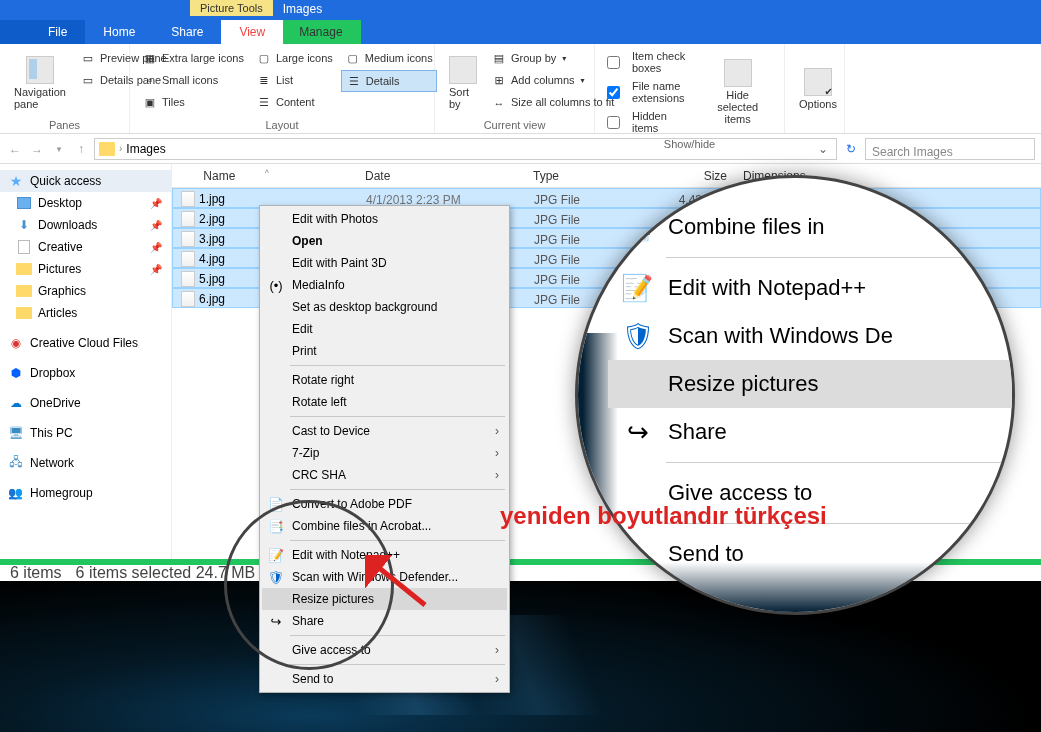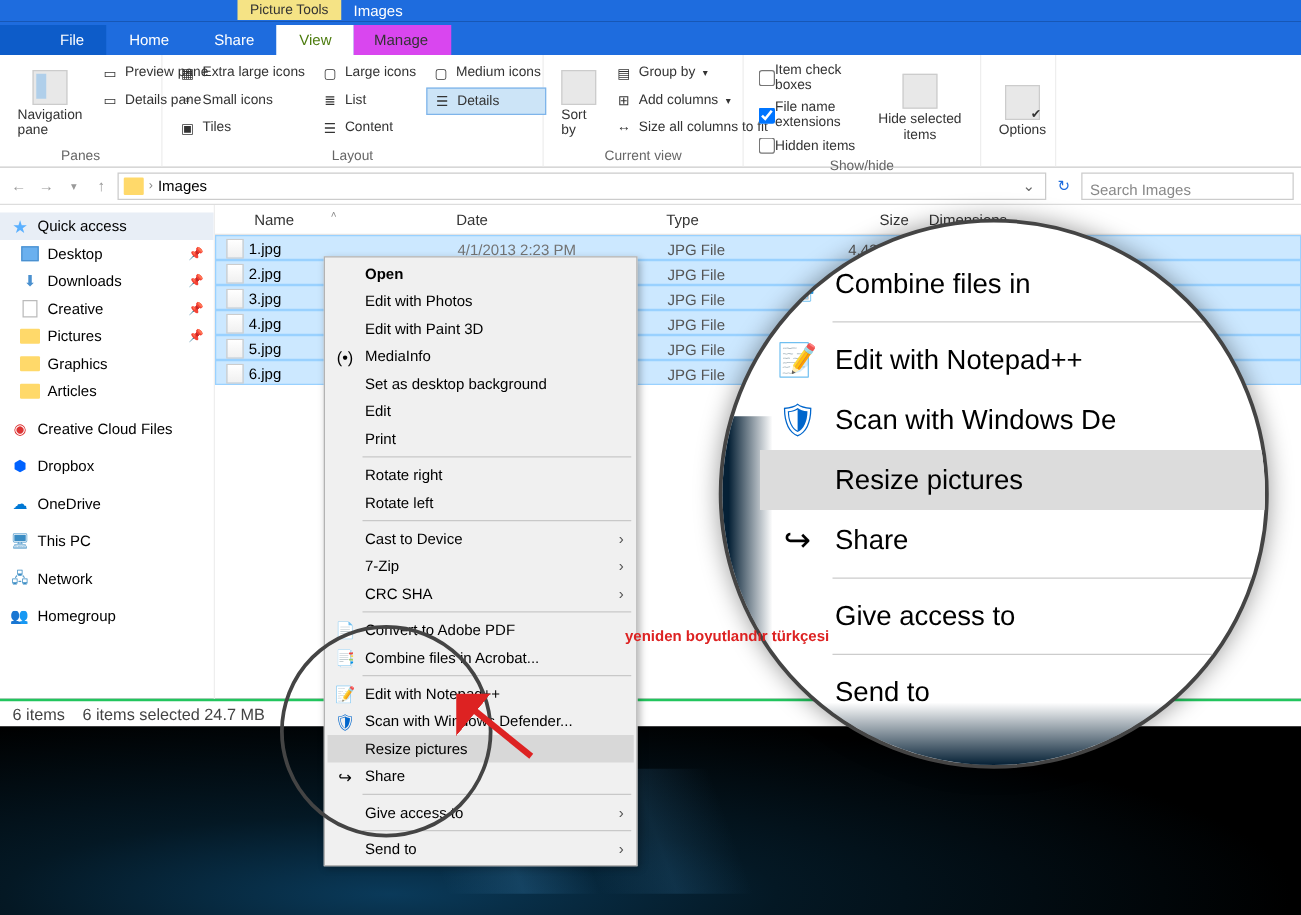--- a/index.html
+++ b/index.html
@@ -7,34 +7,34 @@
 
 
 .titlebar { background: #1e6cde; height: 17px; display: flex; align-items: flex-start; color: white; font-size: 12px; }
 .titlebar .tool-tab { background: #f5e385; color: #333; padding: 2px 10px; font-size: 11px; margin-left: 190px; }
 .titlebar .title { padding: 2px 10px; }
 
 
 .ribbon-tabs { background: #1e6cde; height: 27px; display: flex; align-items: flex-end; }
 .ribbon-tabs .tab { padding: 5px 18px; font-size: 12px; color: white; cursor: pointer; }
 .ribbon-tabs .tab.file { background: #0d5cc9; padding-left: 48px; }
-.ribbon-tabs .tab.active { background: #fff; color: #4d7c0f; }
+.ribbon-tabs .tab.active { background: #fff; color: #ef4444; }
 
 
 .ribbon { background: #fff; height: 90px; border-bottom: 1px solid #ddd; display: flex; font-size: 11px; color: #333; }
 .ribbon-group { border-right: 1px solid #eee; display: flex; flex-direction: column; justify-content: space-between; padding: 4px 8px 2px; }
 .ribbon-group-label { text-align: center; color: #666; font-size: 11px; padding-top: 2px; }
 .ribbon-items { flex: 1; display: flex; gap: 4px; }
 .ribbon-col { display: flex; flex-direction: column; gap: 2px; }
 .ribbon-item { display: flex; align-items: center; gap: 4px; padding: 2px 4px; white-space: nowrap; cursor: pointer; }
 .ribbon-item.btn-selected { background: #cce4f7; border: 1px solid #7eb4ea; }
 .ribbon-item .ico { width: 16px; height: 16px; display: inline-flex; align-items: center; justify-content: center; }
 .ribbon-big { display: flex; flex-direction: column; align-items: center; justify-content: center; padding: 4px 6px; gap: 2px; cursor: pointer; }
 .ribbon-big .big-ico { width: 28px; height: 28px; background: #ddd; }
-.checkbox-item { display: flex; align-items: center; gap: 0; padding: 2px 4px; }
+.checkbox-item { display: flex; align-items: center; gap: 12px; padding: 2px 4px; }
 .checkbox-item input { margin: 0; }
 
 
 .addressbar { background: #fff; height: 30px; border-bottom: 1px solid #ddd; display: flex; align-items: center; padding: 2px 6px; gap: 4px; font-size: 12px; }
 .nav-arrow { width: 18px; height: 18px; color: #999; display: flex; align-items: center; justify-content: center; }
 .address-path { flex: 1; border: 1px solid #ccc; height: 22px; display: flex; align-items: center; padding: 0 4px; gap: 4px; }
 .address-path .folder-ico { width: 16px; height: 14px; background: #ffd96a; border-radius: 1px; }
 .address-path .sep { color: #888; font-size: 10px; }
 .addr-dd { color: #666; padding: 0 4px; }
 .refresh-ico { width: 20px; color: #1e6cde; text-align: center; }
@@ -73,38 +73,38 @@
 
 .context-menu { position: absolute; left: 259px; top: 205px; width: 251px; background: #f0f0f0; border: 1px solid #b3b3b3; box-shadow: 2px 2px 6px rgba(0,0,0,0.3); font-size: 12px; padding: 2px; z-index: 10; }
 .cm-item { display: flex; align-items: center; padding: 4px 8px 4px 30px; position: relative; cursor: pointer; }
 .cm-item.bold { font-weight: bold; }
 .cm-item.hl { background: #d8d8d8; }
 .cm-item .cm-ico { position: absolute; left: 6px; width: 16px; height: 16px; display: flex; align-items: center; justify-content: center; font-size: 13px; }
 .cm-item .cm-arrow { margin-left: auto; color: #555; }
 .cm-sep { height: 1px; background: #c8c8c8; margin: 3px 2px 3px 28px; }
 
 
-.statusbar { background: #fff; border-top: 2px solid #22c55e; height: 22px; display: flex; align-items: center; padding: 0 10px; font-size: 13px; color: #444; gap: 14px; }
+.statusbar { background: #fff; border-top: 6px solid #22c55e; height: 22px; display: flex; align-items: center; padding: 0 10px; font-size: 16px; color: #444; gap: 14px; }
 
 
 .desktop-bg { position: absolute; left: 0; top: 565px; width: 1041px; height: 167px; background: radial-gradient(ellipse at 30% 90%, #0a3a5a 0%, #041824 30%, #000 70%); z-index: -1; }
 .desktop-bg::before { content:''; position:absolute; left:5%; top:30%; width:70%; height:60%; background: linear-gradient(70deg, transparent 40%, rgba(60,130,180,0.25) 48%, transparent 56%, rgba(60,130,180,0.18) 64%, transparent 72%); }
 
 
 .magnifier { position: absolute; left: 575px; top: 175px; width: 440px; height: 440px; border: 3px solid #444; border-radius: 50%; background: #fff; overflow: hidden; z-index: 20; box-shadow: 0 0 20px rgba(0,0,0,0.4); }
 .mag-content { position: absolute; left: 30px; top: 25px; width: 420px; }
 .mag-item { display: flex; align-items: center; gap: 14px; padding: 8px 14px; font-size: 22px; font-family: "Segoe UI", sans-serif; cursor: pointer; }
 .mag-item .mico { width: 32px; height: 32px; display: flex; align-items: center; justify-content: center; font-size: 26px; }
 .mag-item.hl { background: #dcdcdc; }
 .mag-sep { height: 1px; background: #ccc; margin: 6px 0 6px 58px; }
 .mag-dark-edge { position: absolute; left: -30px; top: 155px; width: 70px; height: 260px; background: linear-gradient(90deg, #052035 50%, transparent); }
 .mag-dark-bottom { position:absolute; left:0; bottom:0; width:100%; height:50px; background:linear-gradient(180deg, transparent, #052035); }
 
 
-.annotation-text { position: absolute; left: 500px; top: 502px; color: #d22; font-weight: bold; font-size: 12px; z-index: 25; }
+.annotation-text { position: absolute; left: 500px; top: 502px; color: #d22; font-weight: bold; font-size: 24px; z-index: 25; }
 .red-arrow { position: absolute; left: 365px; top: 555px; z-index: 15; }
 
 
 .anno-circle { position: absolute; left: 224px; top: 500px; width: 170px; height: 170px; border: 3px solid #444; border-radius: 50%; z-index: 12; pointer-events: none; }
 
 
 .ico-folder { width: 16px; height: 12px; background: #ffd96a; border-radius: 1px; }
 .ico-star { color: #5ab0ff; font-size: 14px; }
 .ico-desktop { width: 14px; height: 12px; background: #6ab0ef; border: 1px solid #4a90cf; }
 .ico-downloads { color: #4a90cf; }
@@ -121,21 +121,21 @@
 <div class="titlebar">
   <div class="tool-tab">Picture Tools</div>
   <div class="title">Images</div>
 </div>
 
 <div class="ribbon-tabs">
   <div class="tab file">File</div>
   <div class="tab">Home</div>
   <div class="tab">Share</div>
   <div class="tab active">View</div>
-  <div class="tab" style="background:#d946ef;color:#333;padding-left:16px;">Manage</div>
+  <div class="tab" style="background:#22c55e;color:#333;padding-left:16px;">Manage</div>
 </div>
 
 <div class="ribbon">
   <div class="ribbon-group" style="width:130px">
     <div class="ribbon-items">
       <div class="ribbon-big">
         <div class="big-ico" style="background:#e8e8e8;border:1px solid #ccc;position:relative;">
             <div style="position:absolute;left:2px;top:2px;width:8px;height:20px;background:#b0cfea;"></div>
           </div>
         <span>Navigation pane</span>
@@ -418,22 +418,22 @@
 </div>
 
 <div class="statusbar">
   <span>6 items</span>
   <span>6 items selected  24.7 MB</span>
 </div>
 
 <div class="desktop-bg"></div>
 
 <div class="context-menu">
+  <div class="cm-item">Edit with Photos</div>
   <div class="cm-item bold">Open</div>
-  <div class="cm-item">Edit with Photos</div>
   <div class="cm-item">Edit with Paint 3D</div>
   <div class="cm-item">
       <span class="cm-ico">(•)</span>
       <span>MediaInfo</span>
     </div>
   <div class="cm-item">Set as desktop background</div>
   <div class="cm-item">Edit</div>
   <div class="cm-item">Print</div>
   <div class="cm-sep"></div>
   <div class="cm-item">Rotate right</div>

